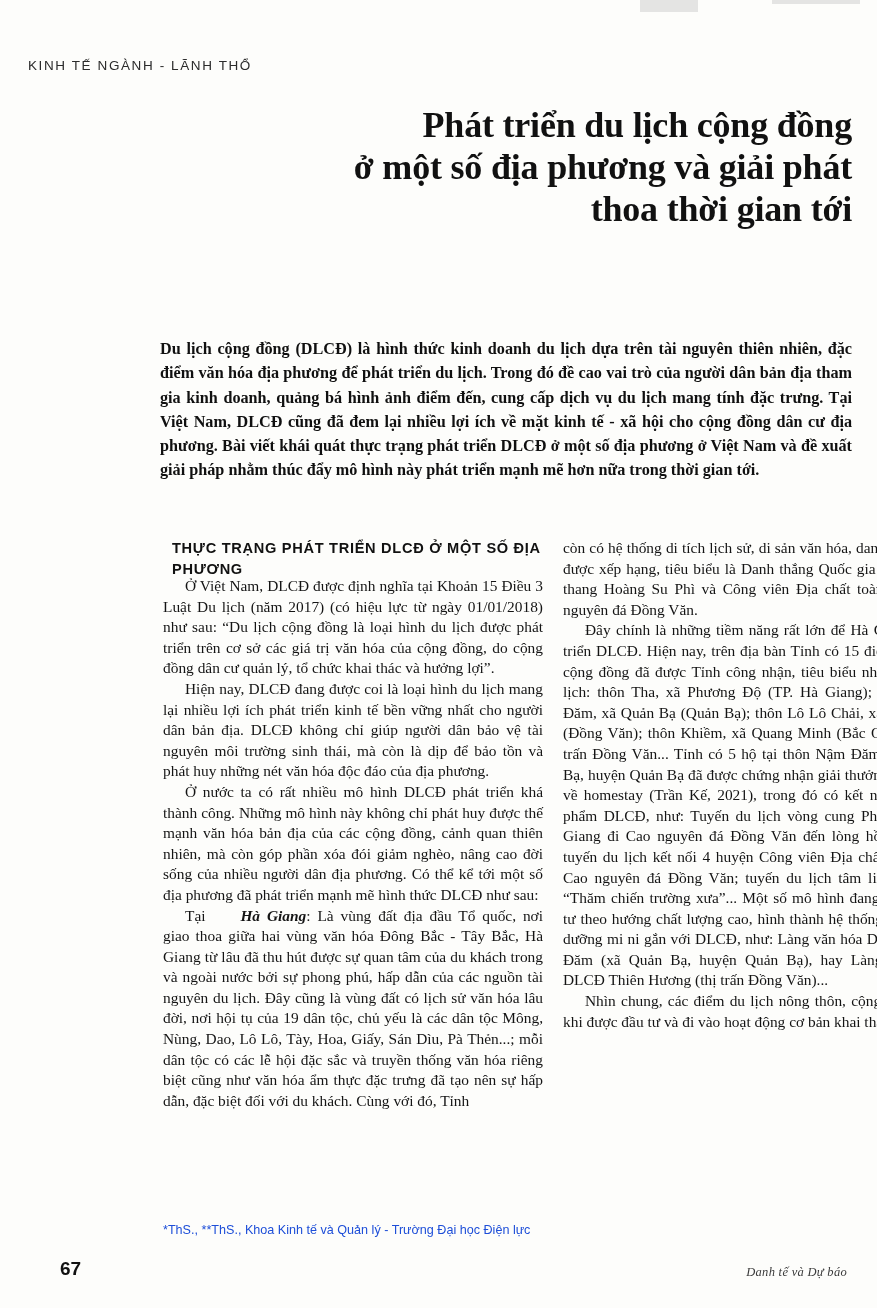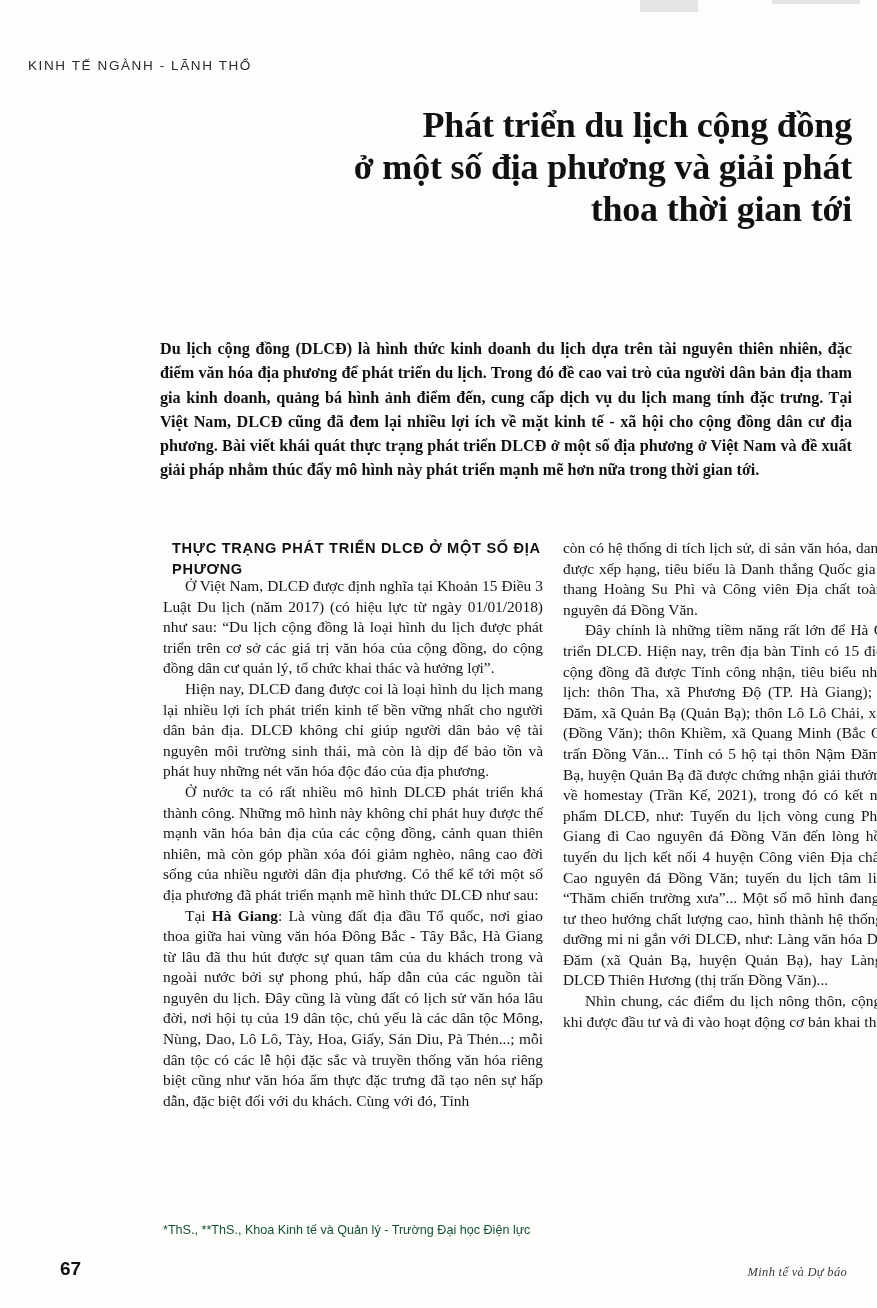--- a/index.html
+++ b/index.html
@@ -110,40 +110,40 @@
   .col.right { left: 563px; top: 538px; }
 
   .col p { margin: 0; text-indent: 22px; }
   .col p.no-indent { text-indent: 0; }
   .sub-heading {
     margin: 0;
     text-indent: 22px;
     font-weight: bold;
     font-family: "Liberation Serif", serif;
   }
-  .it { font-weight: bold; }
+  .it { font-style: italic; font-weight: bold; margin-left: 28px; }
 
   .footnote-rule {
     position: absolute;
     left: 163px;
     top: 1217px;
     width: 150px;
     height: 1px;
     background: #6a6a6a;
     opacity: .0;
   }
   .footnote {
     position: absolute;
     left: 163px;
     top: 1222px;
     width: 560px;
     font-family: "Liberation Sans", sans-serif;
     font-size: 12.6px;
     line-height: 17px;
-    color: #14532d;
+    color: #1d4ed8;
   }
 
   .page-number {
     position: absolute;
     left: 60px;
     top: 1258px;
     font-family: "Liberation Sans", sans-serif;
     font-weight: 700;
     font-size: 19px;
     color: #111;
@@ -190,15 +190,15 @@
   <div class="col right">
     <p class="no-indent">còn có hệ thống di tích lịch sử, di sản văn hóa, danh thắng đã được xếp hạng, tiêu biểu là Danh thắng Quốc gia ruộng bậc thang Hoàng Su Phì và Công viên Địa chất toàn cầu Cao nguyên đá Đồng Văn.</p>
     <p>Đây chính là những tiềm năng rất lớn để Hà Giang phát triển DLCĐ. Hiện nay, trên địa bàn Tỉnh có 15 điểm du lịch cộng đồng đã được Tỉnh công nhận, tiêu biểu như điểm du lịch: thôn Tha, xã Phương Độ (TP. Hà Giang); thôn Nậm Đăm, xã Quản Bạ (Quản Bạ); thôn Lô Lô Chải, xã Lũng Cú (Đồng Văn); thôn Khiềm, xã Quang Minh (Bắc Quang); thị trấn Đồng Văn... Tỉnh có 5 hộ tại thôn Nậm Đăm, xã Quản Bạ, huyện Quản Bạ đã được chứng nhận giải thưởng ASEAN về homestay (Trần Kế, 2021), trong đó có kết nối các sản phẩm DLCĐ, như: Tuyến du lịch vòng cung Phía Tây Hà Giang đi Cao nguyên đá Đồng Văn đến lòng hồ Bắc Mê; tuyến du lịch kết nối 4 huyện Công viên Địa chất toàn cầu Cao nguyên đá Đồng Văn; tuyến du lịch tâm linh lịch sử “Thăm chiến trường xưa”... Một số mô hình đang được đầu tư theo hướng chất lượng cao, hình thành hệ thống khu nghỉ dưỡng mi ni gắn với DLCĐ, như: Làng văn hóa DLCĐ Nậm Đăm (xã Quản Bạ, huyện Quản Bạ), hay Làng văn hóa DLCĐ Thiên Hương (thị trấn Đồng Văn)...</p>
     <p>Nhìn chung, các điểm du lịch nông thôn, cộng đồng sau khi được đầu tư và đi vào hoạt động cơ bản khai thác hiệu</p>
   </div>
 
   <div class="footnote-rule"></div>
   <div class="footnote">*ThS., **ThS., Khoa Kinh tế và Quản lý - Trường Đại học Điện lực</div>
 
   <div class="page-number">67</div>
-  <div class="journal-mark">Minh tế và Dự báo</div>
+  <div class="journal-mark">Danh tế và Dự báo</div>
 
 </div>
 
 </body></html>

